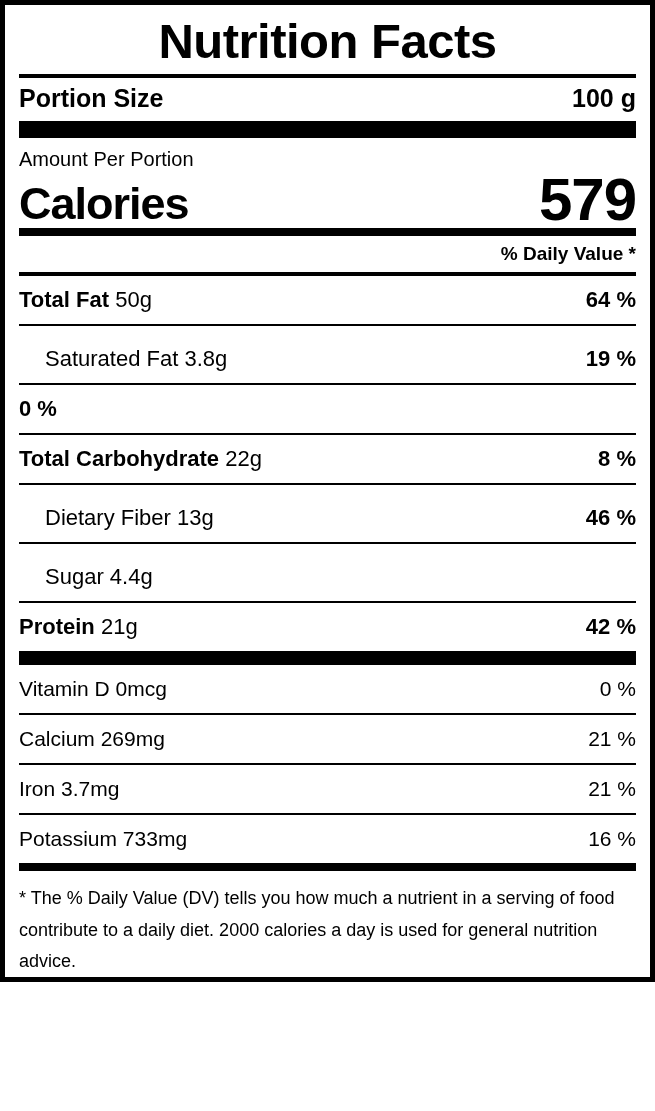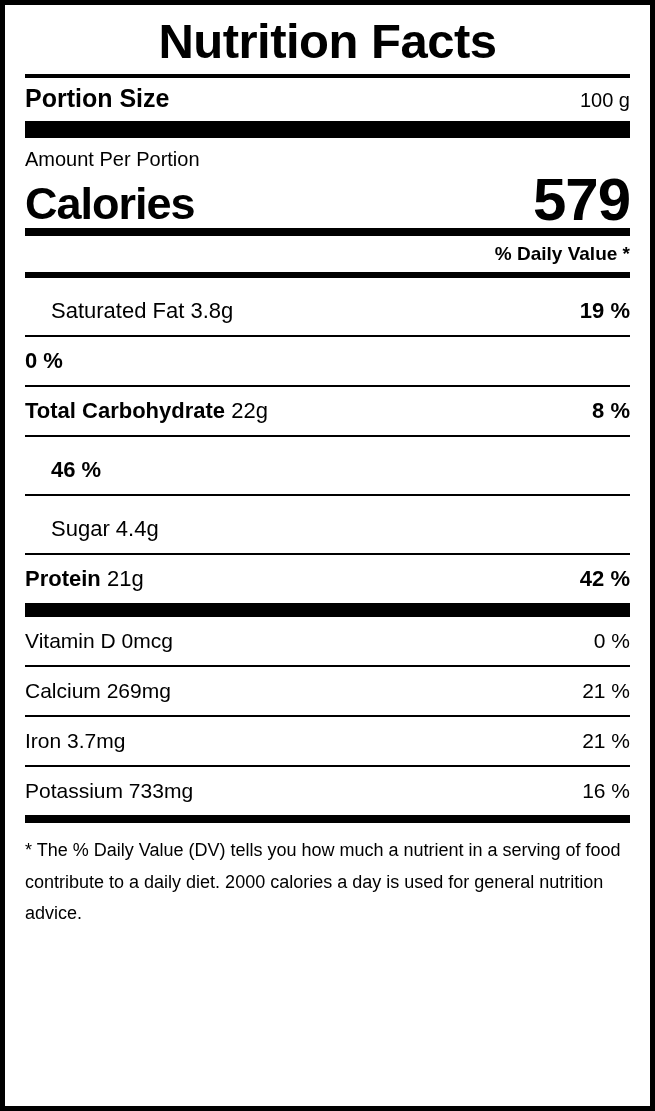--- a/index.html
+++ b/index.html
@@ -10,23 +10,23 @@
   body {
     width: 655px;
     height: 1111px;
     font-family: "Liberation Sans", sans-serif;
     color: #000000;
     -webkit-font-smoothing: antialiased;
   }
   .label {
     box-sizing: border-box;
     width: 655px;
-    height: 1111px;
+    height: 982px;
     border: 5px solid #000;
-    padding: 0 20px;
+    padding: 0 14px;
     display: flex;
     flex-direction: column;
   }
   
   .title {
     text-align: center;
     font-size: 49px;
     font-weight: bold;
     letter-spacing: -0.5px;
     line-height: 1.0;
@@ -54,22 +54,22 @@
     display: flex;
     justify-content: space-between;
     align-items: baseline;
   }
   .portion {
     padding: 6px 0 8px 0;
     font-size: 25px;
     font-weight: bold;
   }
   .portion .amt {
-    font-size: 20px;
-    font-weight: normal;
+    font-size: 25px;
+    font-weight: bold;
   }
   
   .cal-block {
     padding: 6px 0 2px 0;
   }
   .amount-per {
     font-size: 20px;
     font-weight: normal;
     line-height: 1.1;
     padding-top: 4px;
@@ -154,40 +154,45 @@
       <span class="cal-num">579</span>
     </div>
   </div>
 
   <div class="rule-cal"></div>
 
   <div class="dv-head">% Daily Value *</div>
 
   <div class="rule-med"></div>
 
+  <div class="nrow">
+    <span class="name"><b>Total Fat</b> <span>50g</span></span>
+    <span class="pct">64 %</span>
+  </div>
   <div class="rule-thin"></div>
 
   <div class="nrow indent">
     <span class="name"><span>Saturated Fat</span> <span>3.8g</span></span>
     <span class="pct">19 %</span>
   </div>
   <div class="rule-thin"></div>
 
   <div class="nrow">
     <span class="pct">0 %</span>
   </div>
   <div class="rule-thin"></div>
 
   <div class="nrow">
     <span class="name"><b>Total Carbohydrate</b> <span>22g</span></span>
     <span class="pct">8 %</span>
   </div>
   <div class="rule-thin"></div>
 
   <div class="nrow indent">
+    <span class="name"><span>Dietary Fiber</span> <span>13g</span></span>
     <span class="pct">46 %</span>
   </div>
   <div class="rule-thin"></div>
 
   <div class="nrow indent">
     <span class="name"><span>Sugar</span> <span>4.4g</span></span>
     <span class="pct"></span>
   </div>
   <div class="rule-thin"></div>
 

